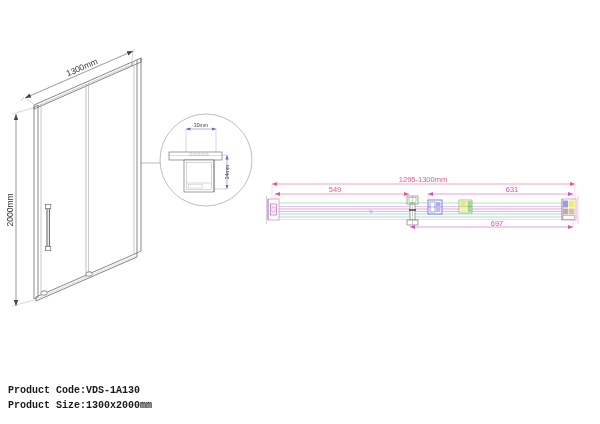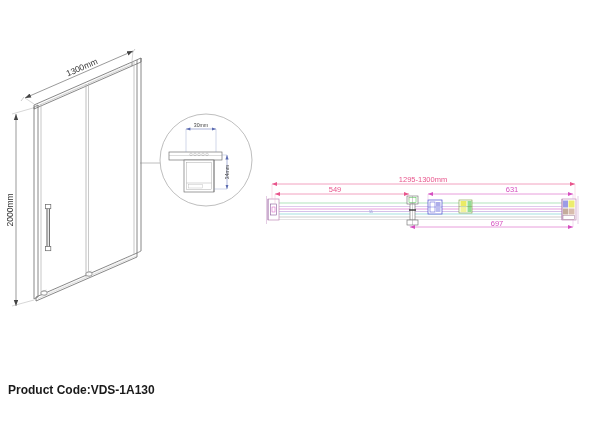--- a/index.html
+++ b/index.html
@@ -26,22 +26,22 @@
     width: 600px;
     height: 424px;
   }
   .product-info {
     position: absolute;
     left: 8px;
     top: 383px;
     width: 340px;
   }
   .product-info div {
-    font-family: Liberation Sans, sans-serif;
-    font-size: 12px;
+    font-family: Liberation Mono, monospace;
+    font-size: 10px;
     font-weight: bold;
     color: #1a1a1a;
     line-height: 15px;
     white-space: nowrap;
   }
   text {
     font-family: "Liberation Sans", sans-serif;
   }
   .dim-label-iso {
     font-size: 8.5px;
@@ -301,15 +301,16 @@
         <line x1="410" y1="227" x2="573" y2="227" stroke="#d64fc0" stroke-width="0.55" marker-start="url(#arrowStartMag)" marker-end="url(#arrowEndMag)"></line>
         <path d="M410,225 L410,227" fill="none" stroke="#e0a0d8" stroke-width="0.4"></path>
         <path d="M573,220 L573,227" fill="none" stroke="#e0a0d8" stroke-width="0.4"></path>
         <text class="dim-label-magenta" x="497" y="226" text-anchor="middle">697</text>
       </g>
     </g>
   </svg>
 
   <div class="product-info">
     <div>Product Code:VDS-1A130</div>
+    <div>Product Size:1300x2000mm</div>
   </div>
 
 </div>
 
 </body></html>

